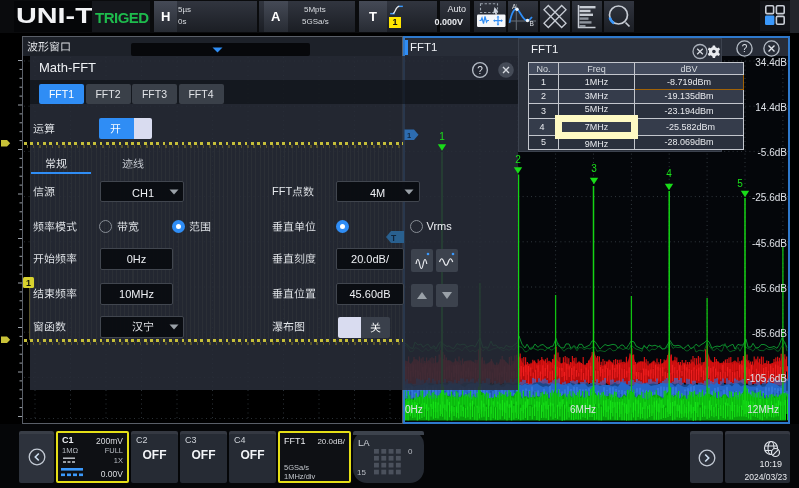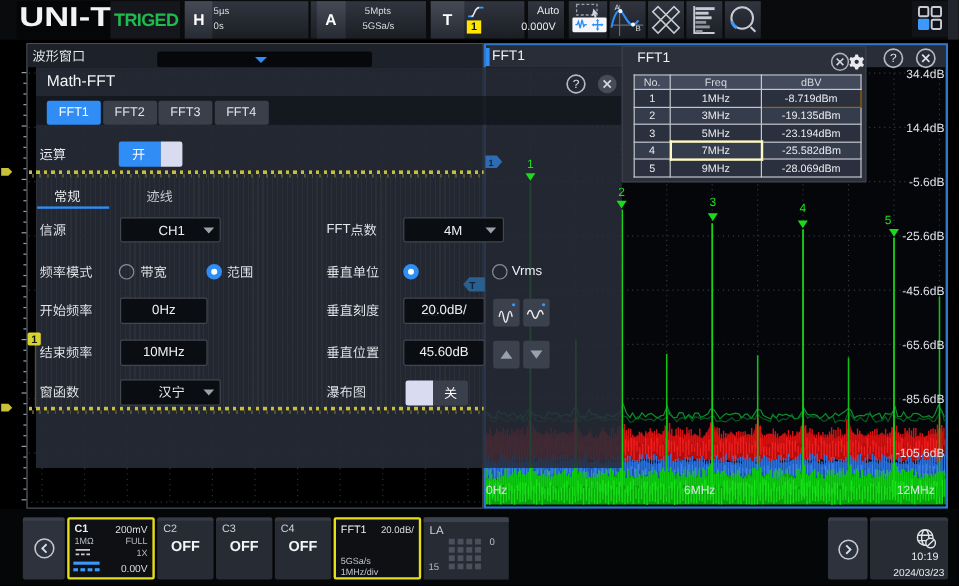--- a/index.html
+++ b/index.html
@@ -69,21 +69,21 @@
 <svg style="position:absolute;left:389px;top:4.5px" width="15" height="10" viewBox="0 0 16 11">
 <path d="M1 9.5h5" stroke="#3b99fc" stroke-width="1.6" fill="none"></path>
 <path d="M10 1.5h5" stroke="#3b99fc" stroke-width="1.6" fill="none"></path>
 <path d="M4 9.5C7 9.5 6.5 1.5 11 1.5" stroke="#e8eaee" stroke-width="1.4" fill="none"></path>
 </svg>
 <div style="position:absolute;left:389px;top:16.5px;width:12px;height:11px;background:#ffe600;">
     <div style="text-align:center;font-size:9px;font-weight:bold;color:#111;line-height:11px">1</div>
   </div>
 <div style="position:absolute;left:440px;top:1px;width:30px;height:31px;background:linear-gradient(#31353f,#1b1e24);"></div>
 <div style="position:absolute;right:333px;top:4.5px;font-size:9px;color:#e8eaee;font-weight:normal;line-height:1;white-space:nowrap;">Auto</div>
-<div style="position:absolute;right:336px;top:17.5px;font-size:9px;color:#e8eaee;font-weight:normal;line-height:1;white-space:nowrap;">0.000V</div>
+<div style="position:absolute;right:336px;top:17.5px;font-size:9px;color:#e8eaee;font-weight:bold;line-height:1;white-space:nowrap;">0.000V</div>
 <div style="position:absolute;left:474px;top:1px;width:32px;height:31px;background:linear-gradient(#31353f,#1b1e24);"></div>
 <div style="position:absolute;left:508px;top:1px;width:30px;height:31px;background:linear-gradient(#31353f,#1b1e24);"></div>
 <div style="position:absolute;left:540px;top:1px;width:30px;height:31px;background:linear-gradient(#31353f,#1b1e24);"></div>
 <div style="position:absolute;left:572px;top:1px;width:30px;height:31px;background:linear-gradient(#31353f,#1b1e24);"></div>
 <div style="position:absolute;left:604px;top:1px;width:30px;height:31px;background:linear-gradient(#31353f,#1b1e24);"></div>
 <svg style="position:absolute;left:474px;top:1px" width="32" height="31" viewBox="0 0 32 31">
 <rect x="6.5" y="2.7" width="17" height="8.8" fill="none" stroke="#99a1ab" stroke-width="1.1" stroke-dasharray="2.4 1.7"></rect>
 <path d="M20.5 6l3.8 4.6-2 .3.9 2.4-1.5.6-1-2.4-1.6 1.3z" fill="#cfd5dd"></path>
 <rect x="3" y="13.5" width="28.5" height="12.4" rx="1.2" fill="#f4f6f9"></rect>
 <path d="M5.5 19.5h1.5l1-2.5 1.5 5.5 1.5-7 1.5 5.5 1-1.5h1.5" stroke="#2f8df5" stroke-width="1.2" fill="none"></path>
@@ -465,21 +465,21 @@
     <text x="28.5" y="285.8" font-size="9" font-weight="bold" fill="#15170a" text-anchor="middle" font-family="Liberation Sans">1</text>
   </svg>
 <div style="position:absolute;left:518px;top:38px;width:204px;height:114px;background:#2b303b;border:1px solid #3c424e;z-index:30">
     <div style="position:absolute;left:12px;top:5px;font-size:11.5px;color:#eef0f4;font-weight:normal;line-height:1;white-space:nowrap;">FFT1</div>
     <svg style="position:absolute;left:173px;top:3.5px" width="30" height="17" viewBox="0 0 30 17">
 <circle cx="8" cy="8.5" r="7" fill="none" stroke="#aab0ba" stroke-width="1.3"></circle>
 <path d="M5.2 5.7l5.6 5.6M10.8 5.7l-5.6 5.6" stroke="#d6dae0" stroke-width="1.3"></path>
 <path d="M23 2.5l.5 1.8a4.5 4.5 0 0 1 1.6.9l1.8-.6 1.1 1.9-1.3 1.3a4.5 4.5 0 0 1 0 1.9l1.3 1.3-1.1 1.9-1.8-.6a4.5 4.5 0 0 1-1.6.9l-.5 1.8h-2.2l-.5-1.8a4.5 4.5 0 0 1-1.6-.9l-1.8.6-1.1-1.9 1.3-1.3a4.5 4.5 0 0 1 0-1.9l-1.3-1.3 1.1-1.9 1.8.6a4.5 4.5 0 0 1 1.6-.9l.5-1.8z" fill="#e8eaee"></path>
 <circle cx="21.9" cy="8.5" r="1.8" fill="#2b303b"></circle>
 </svg>
-    <table style="position:absolute;left:9px;top:23px;width:190px;border-collapse:collapse;font-size:9px;color:#e8eaee;text-align:center;table-layout:fixed">
+    <table style="position:absolute;left:9px;top:23px;width:216px;border-collapse:collapse;font-size:9px;color:#e8eaee;text-align:center;table-layout:fixed">
       <colgroup>
         <col style="width:30px">
         <col style="width:76px">
         <col>
       </colgroup>
       <tbody>
         <tr style="background:#424a5c;height:12px">
           <td style="border:1px solid #c3c6cd;color:#d6dade">No.</td>
           <td style="border:1px solid #c3c6cd;color:#d6dade">Freq</td>
           <td style="border:1px solid #c3c6cd;color:#d6dade">dBV</td>
@@ -494,21 +494,21 @@
           <td style="border:1px solid #c3c6cd">3MHz</td>
           <td style="border:1px solid #c3c6cd">-19.135dBm</td>
         </tr>
         <tr style="background:#2a303d;height:14.5px">
           <td style="border:1px solid #c3c6cd">3</td>
           <td style="border:1px solid #c3c6cd">5MHz</td>
           <td style="border:1px solid #c3c6cd">-23.194dBm</td>
         </tr>
         <tr style="background:#353c4b;height:14.5px">
           <td style="border:1px solid #c3c6cd">4</td>
-          <td style="border:2px solid #fef9c3">7MHz</td>
+          <td style="border:7px solid #fef9c3">7MHz</td>
           <td style="border:1px solid #c3c6cd">-25.582dBm</td>
         </tr>
         <tr style="background:#2a303d;height:14.5px">
           <td style="border:1px solid #c3c6cd">5</td>
           <td style="border:1px solid #c3c6cd">9MHz</td>
           <td style="border:1px solid #c3c6cd">-28.069dBm</td>
         </tr>
       </tbody>
     </table>
   </div>
@@ -550,21 +550,21 @@
 <div style="position:absolute;left:229px;top:431px;width:47px;height:52px;background:#262b34;border-radius:2px;box-shadow:inset 0 3px 0 rgba(255,255,255,0.07);">
     <div style="position:absolute;left:5px;top:4px;font-size:9px;color:#cfd3d9">C4</div>
     <div style="position:absolute;left:0;top:17px;width:100%;text-align:center;font-size:12px;font-weight:bold;color:#f2f4f7">OFF</div>
   </div>
 <div style="position:absolute;left:278px;top:431px;width:73px;height:52px;background:#0e1014;border:2px solid #e5df17;border-radius:2px">
     <div style="position:absolute;left:4px;top:4px;font-size:9px;color:#eef0f4;font-weight:normal;line-height:1;white-space:nowrap;">FFT1</div>
     <div style="position:absolute;right:4px;top:4.5px;font-size:8px;color:#dcdee2;font-weight:normal;line-height:1;white-space:nowrap;">20.0dB/</div>
     <div style="position:absolute;left:4px;top:31px;font-size:7.5px;color:#c3c7cd;font-weight:normal;line-height:1;white-space:nowrap;">5GSa/s</div>
     <div style="position:absolute;left:4px;top:40px;font-size:7.5px;color:#c3c7cd;font-weight:normal;line-height:1;white-space:nowrap;">1MHz/div</div>
   </div>
-<div style="position:absolute;left:353px;top:431px;width:71px;height:52px;background:#262b34;border-radius:0">
+<div style="position:absolute;left:353px;top:431px;width:71px;height:52px;background:#262b34;border-radius:14px">
     <div style="position:absolute;left:0px;top:0px;width:71px;height:4px;background:#3d434d;border-radius:2px 2px 0 0;"></div>
     <div style="position:absolute;left:5px;top:7px;font-size:9.5px;color:#cfd3d9;font-weight:normal;line-height:1;white-space:nowrap;">LA</div>
     <svg style="position:absolute;left:0;top:0" width="71" height="52" viewBox="0 0 71 52">
       <rect x="21.0" y="18.0" width="4.9" height="4.7" fill="#4b515c"></rect>
       <rect x="28.3" y="18.0" width="4.9" height="4.7" fill="#4b515c"></rect>
       <rect x="35.6" y="18.0" width="4.9" height="4.7" fill="#4b515c"></rect>
       <rect x="42.9" y="18.0" width="4.9" height="4.7" fill="#4b515c"></rect>
       <rect x="21.0" y="24.9" width="4.9" height="4.7" fill="#4b515c"></rect>
       <rect x="28.3" y="24.9" width="4.9" height="4.7" fill="#4b515c"></rect>
       <rect x="35.6" y="24.9" width="4.9" height="4.7" fill="#4b515c"></rect>

